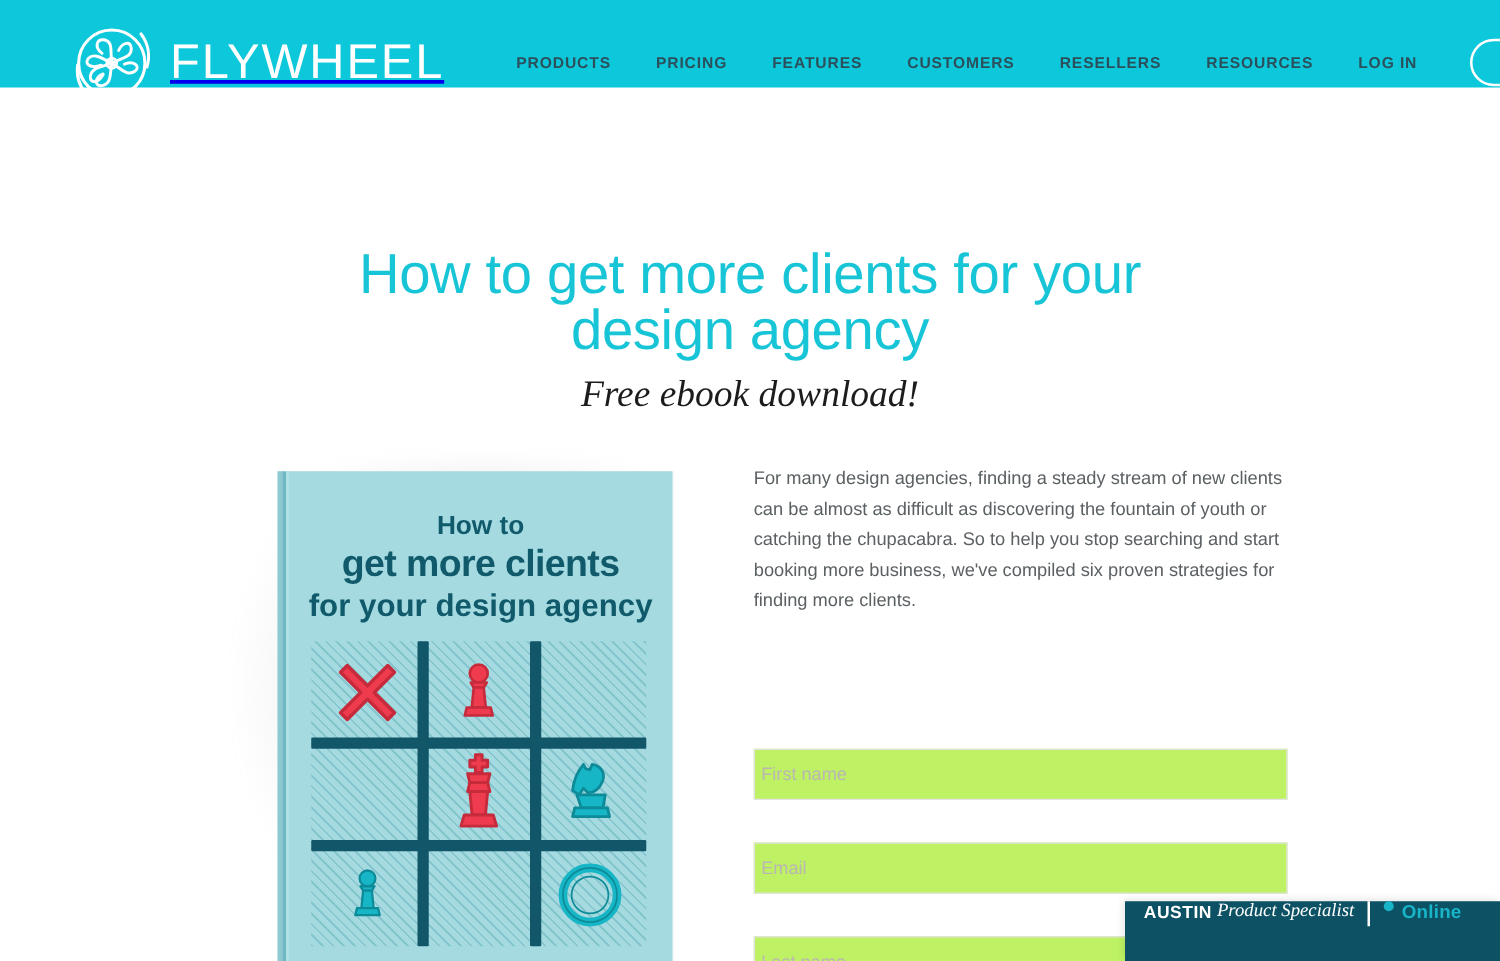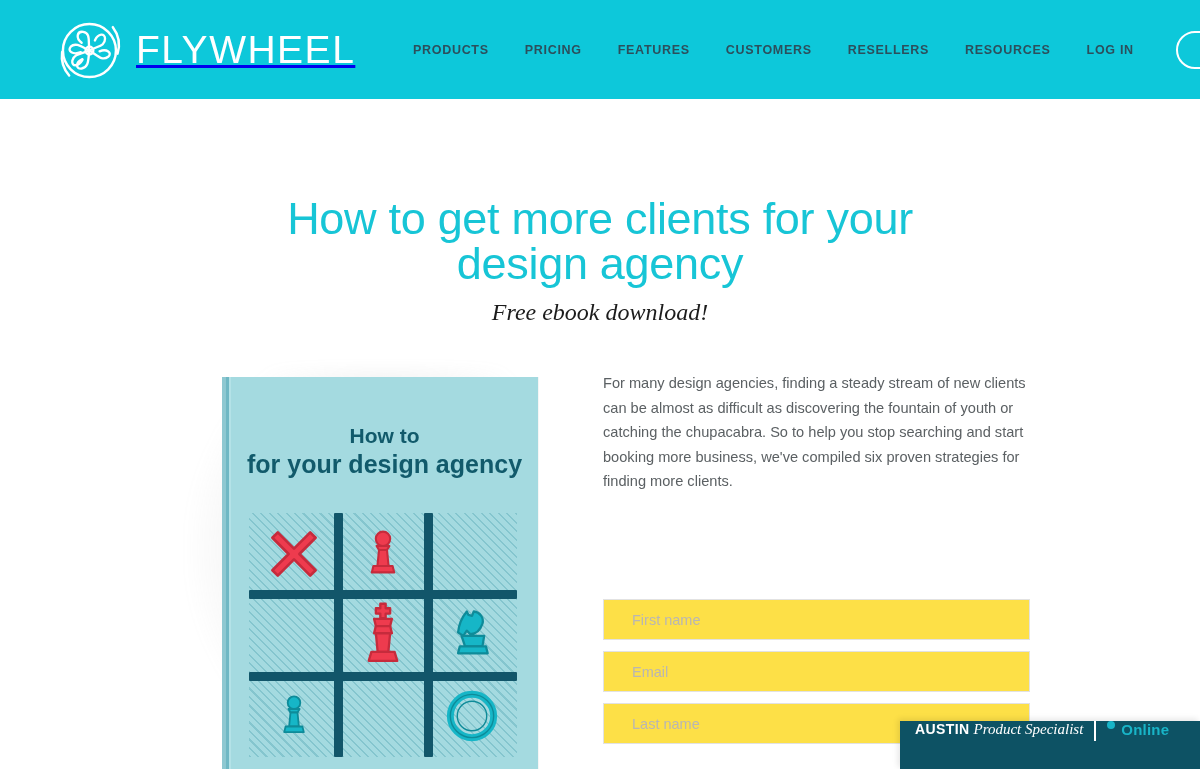--- a/index.html
+++ b/index.html
@@ -12,21 +12,21 @@
     background: #ffffff;
     font-family: "Liberation Sans", sans-serif;
     position: relative;
   }
 
   
   .site-header {
     position: absolute;
     top: 0; left: 0;
     width: 1200px;
-    height: 99px;
+    height: 70px;
     background: #0dc8da;
   }
   .logo-wrap {
     position: absolute;
     left: 52px; top: 8px;
     display: flex;
     align-items: center;
     height: 82px;
   }
   .logo-mark { width: 78px; height: 78px; display: block; }
@@ -86,21 +86,21 @@
     margin: 0;
     padding: 0 250px;
   }
   .hero-subtitle {
     position: absolute;
     top: 299px; left: 0; width: 1200px;
     text-align: center;
     color: #1c1c1c;
     font-family: "Liberation Serif", serif;
     font-style: italic;
-    font-size: 24px;
+    font-size: 30px;
     margin: 0;
   }
 
   
   .book-area {
     position: absolute;
     left: 170px; top: 355px;
     width: 390px; height: 414px;
   }
   .book-shadow {
@@ -136,21 +136,21 @@
   .book-cover-inner {
     position: absolute;
     left: 9px; top: 0; right: 0; bottom: 0;
   }
   .bc-line1, .bc-line2, .bc-line3 {
     text-align: center;
     color: #115a6b;
     font-weight: bold;
     line-height: 1.1;
   }
-  .bc-line1 { margin-top: 47px; font-size: 21px; }
+  .bc-line1 { margin-top: 32px; font-size: 21px; }
   .bc-line2 { margin-top: 3px; font-size: 30px; letter-spacing: -0.5px; }
   .bc-line3 { margin-top: 4px; font-size: 25px; }
 
   .ttt {
     position: absolute;
     left: 18px; top: 136px;
     width: 268px; height: 244px;
   }
   .ttt-hatch {
     position: absolute; inset: 0;
@@ -195,26 +195,26 @@
   .lead-form {
     position: absolute;
     left: 603px; top: 599px;
     width: 427px;
   }
   .form-field {
     display: block;
     width: 427px;
     height: 41px;
     border: 1px solid #e2e2e2;
-    background: #fde047;
-    padding: 0 28px;
+    background: #bef264;
+    padding: 0 5px;
     font-family: "Liberation Sans", sans-serif;
     font-size: 14.5px;
     color: #555555;
-    margin-bottom: 11px;
+    margin-bottom: 34px;
     outline: none;
   }
   .form-field::placeholder { color: #b9b6b3; }
 
   
   .chat-widget {
     position: absolute;
     left: 900px; top: 721px;
     width: 300px; height: 48px;
     background: #0d5264;
@@ -299,20 +299,21 @@
 
 <div class="book-area">
   <div class="book-shadow"></div>
   <div class="book">
     <div class="book-spine-a"></div>
     <div class="book-spine-b"></div>
     <div class="book-spine-c"></div>
 
     <div class="book-cover-inner">
       <div class="bc-line1">How to</div>
+      <div class="bc-line2">get more clients</div>
       <div class="bc-line3">for your design agency</div>
 
       <div class="ttt">
         <div class="ttt-hatch"></div>
 
         <div class="ttt-cell" style="left:0;top:0;">
           <svg width="54" height="54" viewBox="0 0 60 60" aria-hidden="true">
             <g stroke="#c62b3c" stroke-width="3" fill="#ee3b4e" stroke-linejoin="round">
               <path d="M12 6 L30 24 L48 6 L54 12 L36 30 L54 48 L48 54 L30 36 L12 54 L6 48 L24 30 L6 12 Z"></path>
             </g>

